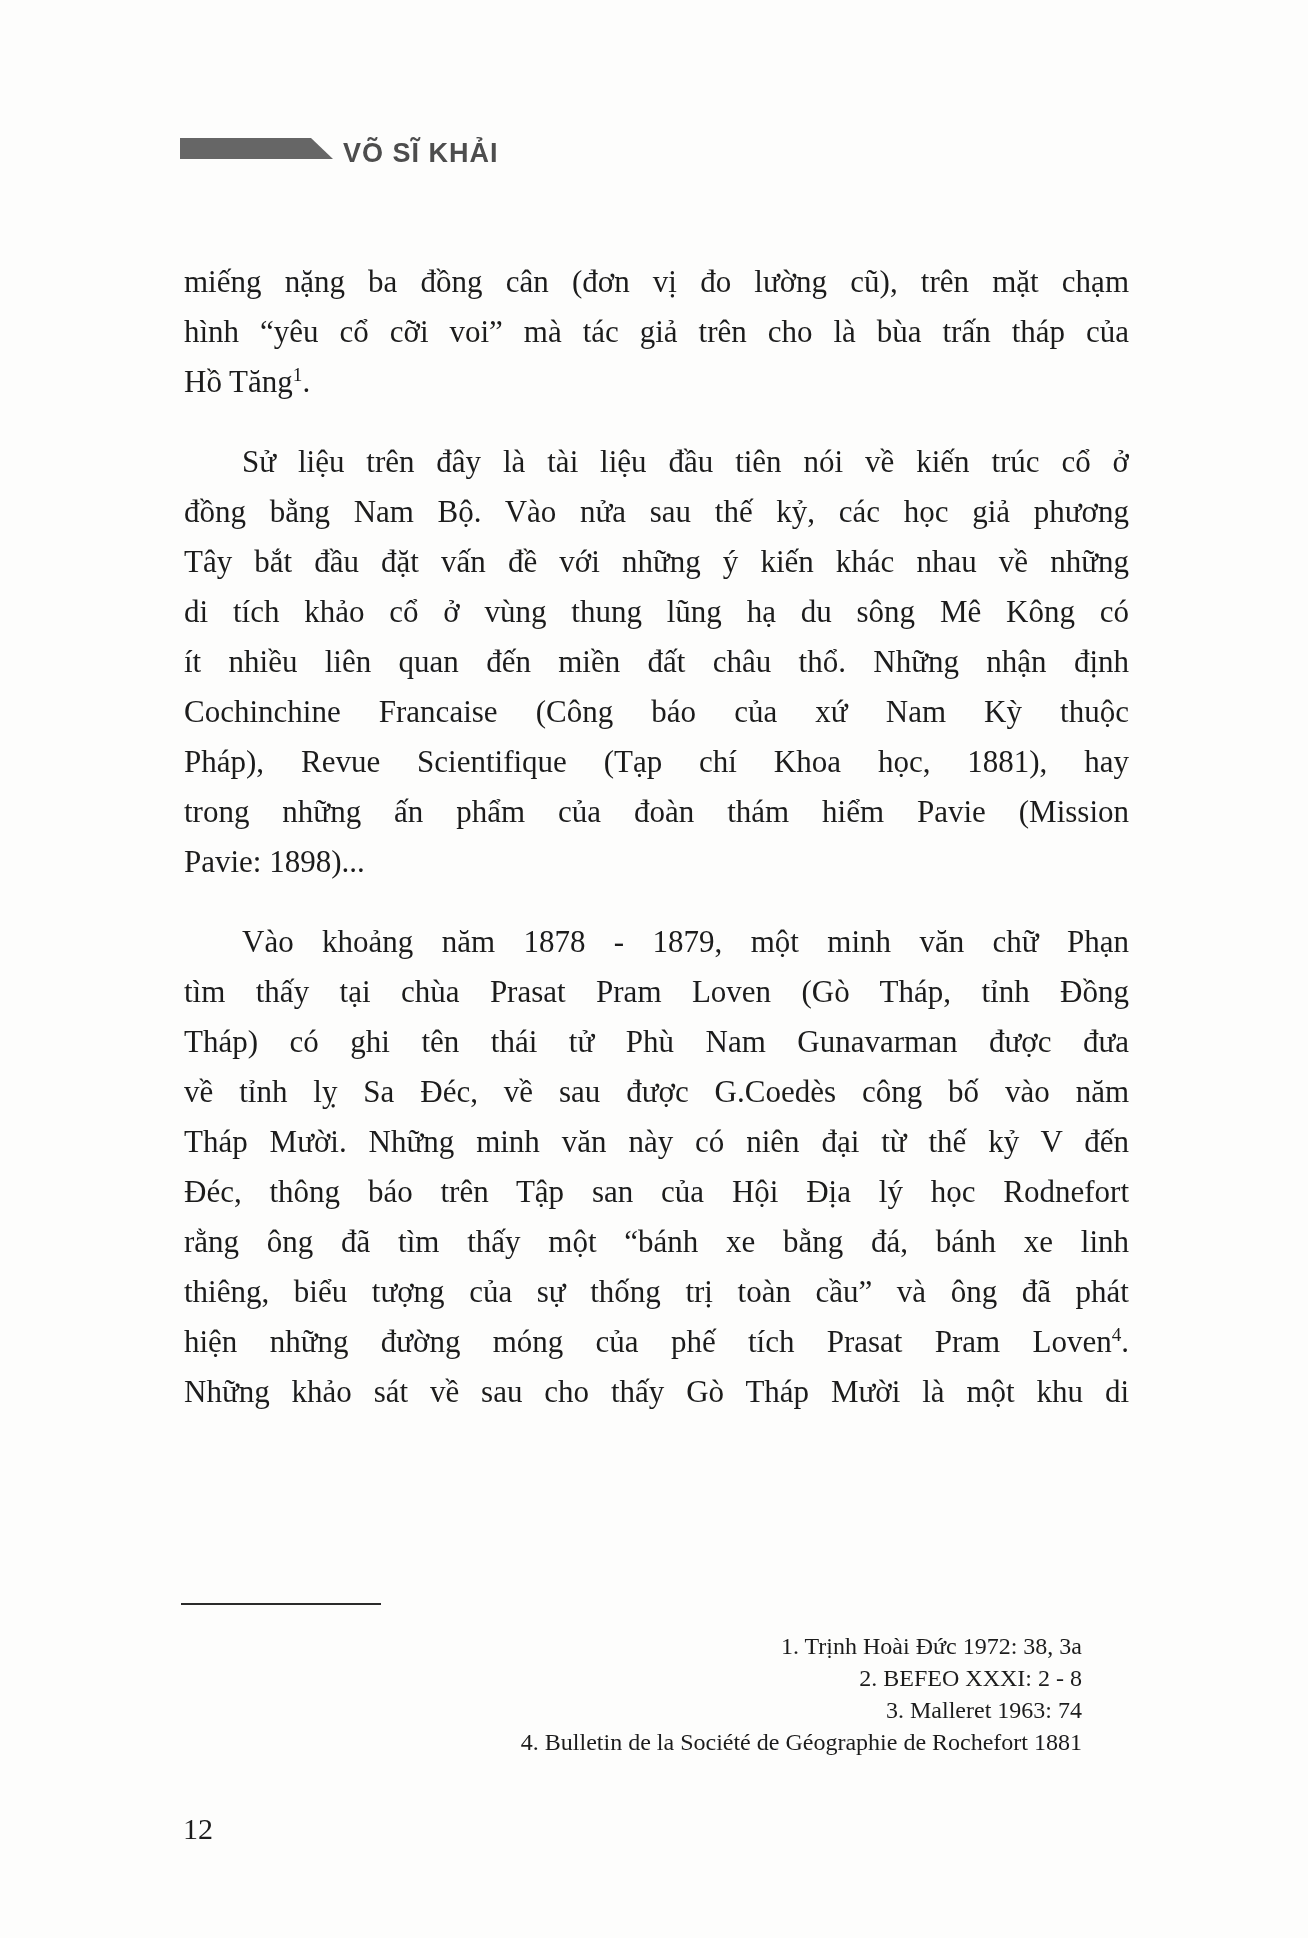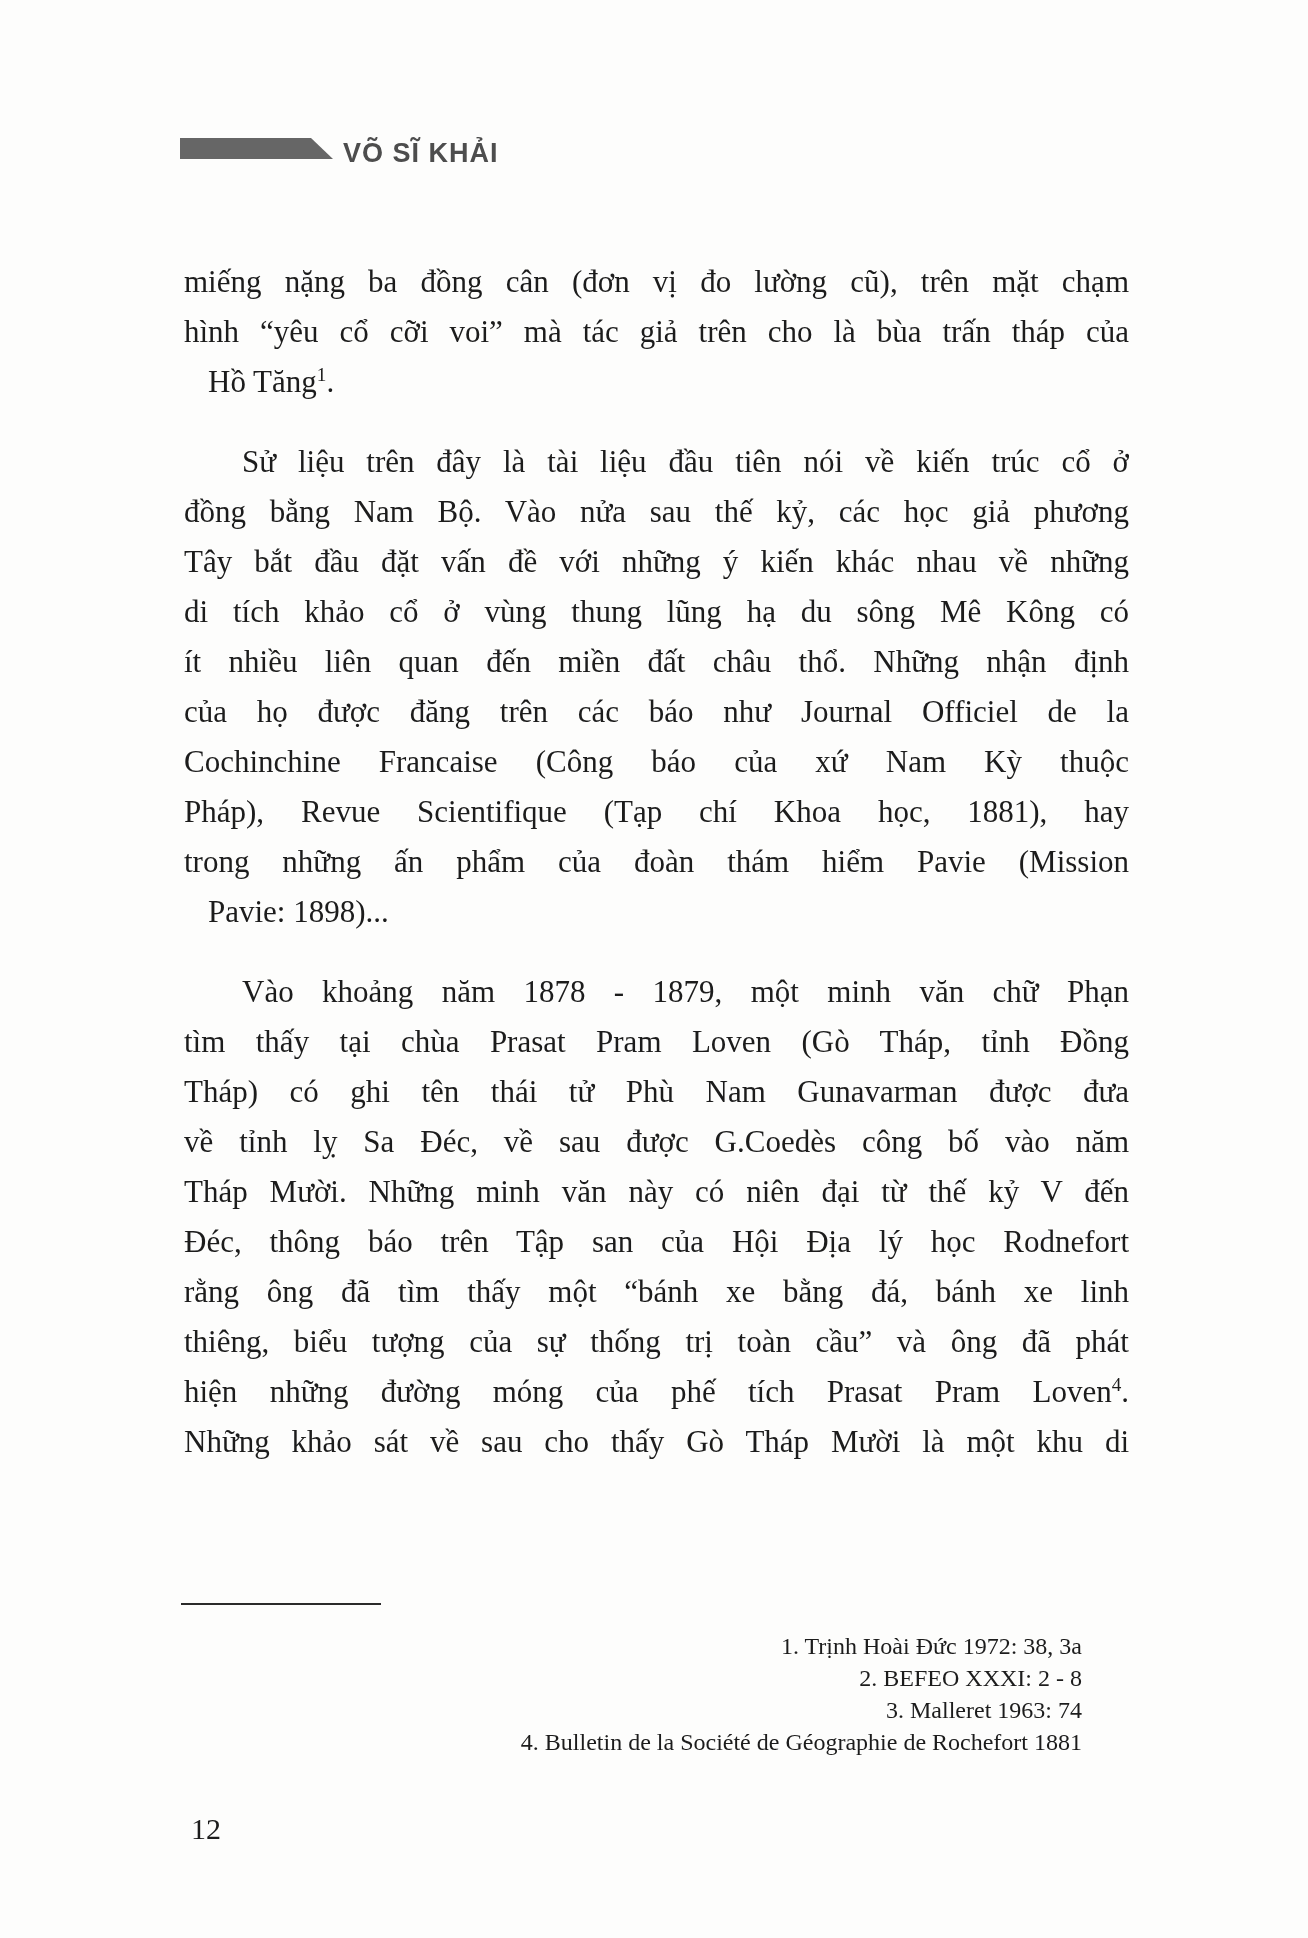--- a/index.html
+++ b/index.html
@@ -52,21 +52,21 @@
   .paragraph + .paragraph { margin-top: 30px; }
   .line {
     font-size: 31px;
     line-height: 50px;
     height: 50px;
     text-align: justify;
     text-align-last: justify;
     overflow: hidden;
   }
   .line.indent { text-indent: 58px; }
-  .line.last { text-align-last: left; margin-left: 24px; }
+  .line.last { text-align-last: left; }
   .line sup {
     font-size: 0.62em;
     line-height: 0;
     vertical-align: super;
   }
   
   .footnote-divider {
     position: absolute;
     left: 181px;
     top: 1603px;
@@ -85,21 +85,20 @@
     font-size: 24px;
     line-height: 32px;
     white-space: nowrap;
   }
   
   .page-number {
     position: absolute;
     left: 183px;
     top: 1812px;
     font-size: 30px;
-    margin-left: 8px;
   }
 </style>
 </head>
 <body>
 
 <div class="page">
 
   <div class="header">
     <div class="header-bar"></div>
     <div class="header-title">VÕ SĨ KHẢI</div>
@@ -110,21 +109,20 @@
         <div class="line">miếng nặng ba đồng cân (đơn vị đo lường cũ), trên mặt chạm</div>
         <div class="line">hình “yêu cổ cỡi voi” mà tác giả trên cho là bùa trấn tháp của</div>
         <div class="line last">Hồ Tăng<sup>1</sup>.</div>
       </div>
       <div class="paragraph">
         <div class="line indent">Sử liệu trên đây là tài liệu đầu tiên nói về kiến trúc cổ ở</div>
         <div class="line">đồng bằng Nam Bộ. Vào nửa sau thế kỷ, các học giả phương</div>
         <div class="line">Tây bắt đầu đặt vấn đề với những ý kiến khác nhau về những</div>
         <div class="line">di tích khảo cổ ở vùng thung lũng hạ du sông Mê Kông có</div>
         <div class="line">ít nhiều liên quan đến miền đất châu thổ. Những nhận định</div>
-        <div class="line">của họ được đăng trên các báo như Journal Officiel de la</div>
         <div class="line">Cochinchine Francaise (Công báo của xứ Nam Kỳ thuộc</div>
         <div class="line">Pháp), Revue Scientifique (Tạp chí Khoa học, 1881), hay</div>
         <div class="line">trong những ấn phẩm của đoàn thám hiểm Pavie (Mission</div>
         <div class="line last">Pavie: 1898)...</div>
       </div>
       <div class="paragraph">
         <div class="line indent">Vào khoảng năm 1878 - 1879, một minh văn chữ Phạn</div>
         <div class="line">tìm thấy tại chùa Prasat Pram Loven (Gò Tháp, tỉnh Đồng</div>
         <div class="line">Tháp) có ghi tên thái tử Phù Nam Gunavarman được đưa</div>
         <div class="line">về tỉnh lỵ Sa Đéc, về sau được G.Coedès công bố vào năm</div>

